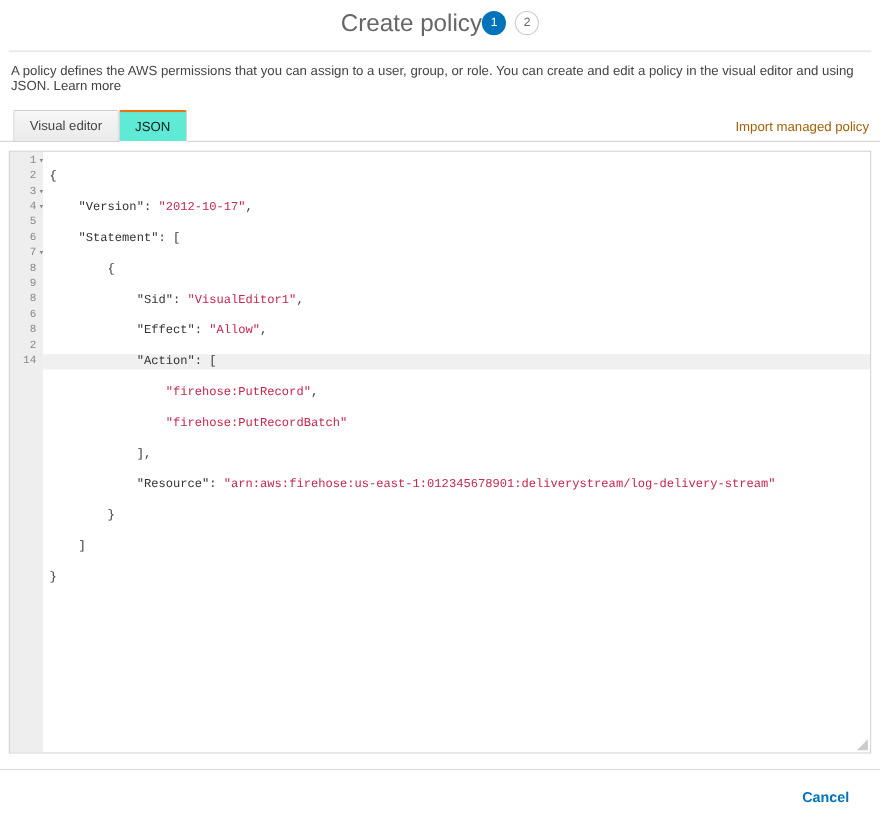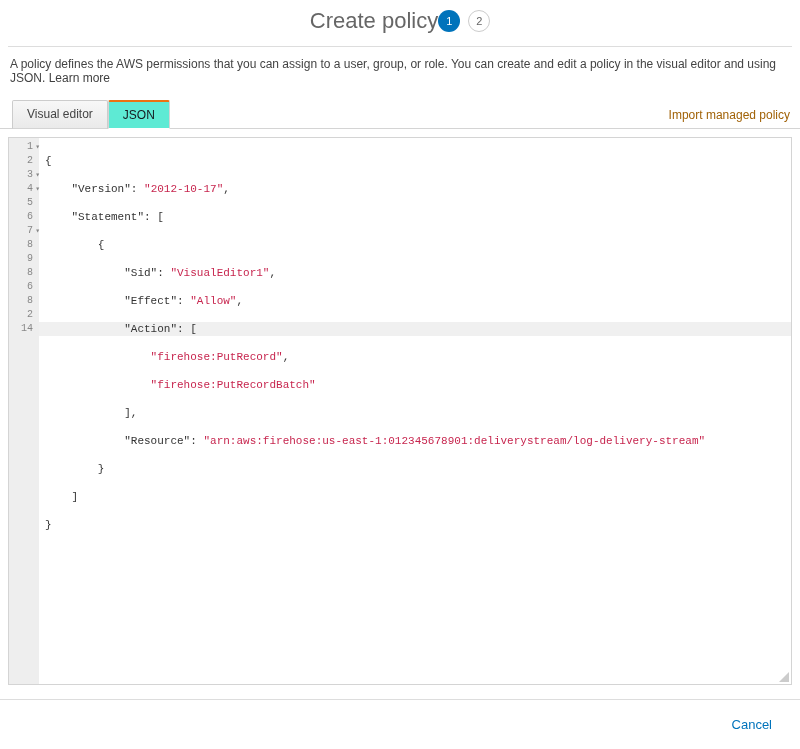--- a/index.html
+++ b/index.html
@@ -207,20 +207,21 @@
     .btn {
       font-size: 13px;
       padding: 6px 16px;
       cursor: pointer;
       border-radius: 2px;
     }
     .btn-cancel {
       background: transparent;
       border: none;
       color: #0073bb;
+      font-weight: bold;
     }
     .btn-primary {
       background: linear-gradient(#2b7dd4, #1461b8);
       border: 1px solid #0d5aa7;
       color: #fff;
       font-weight: bold;
     }
   </style>
 </head>
 <body>

